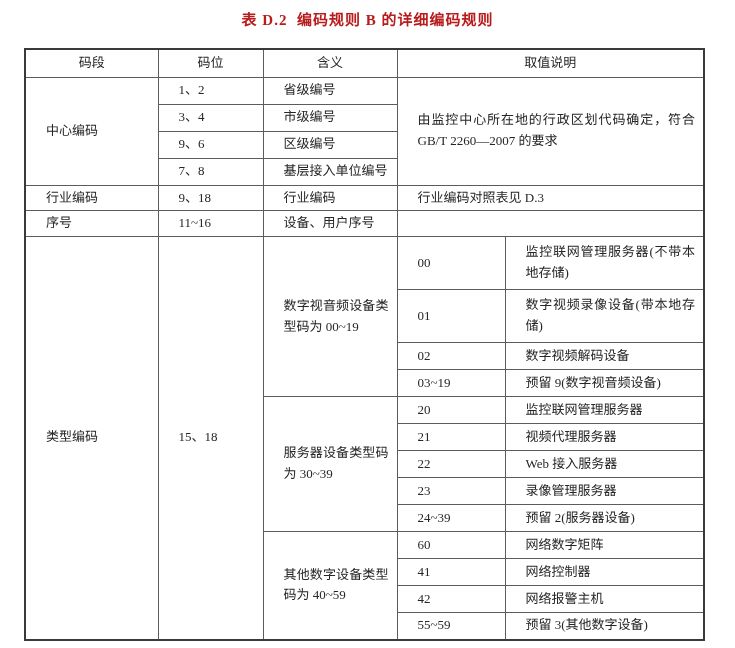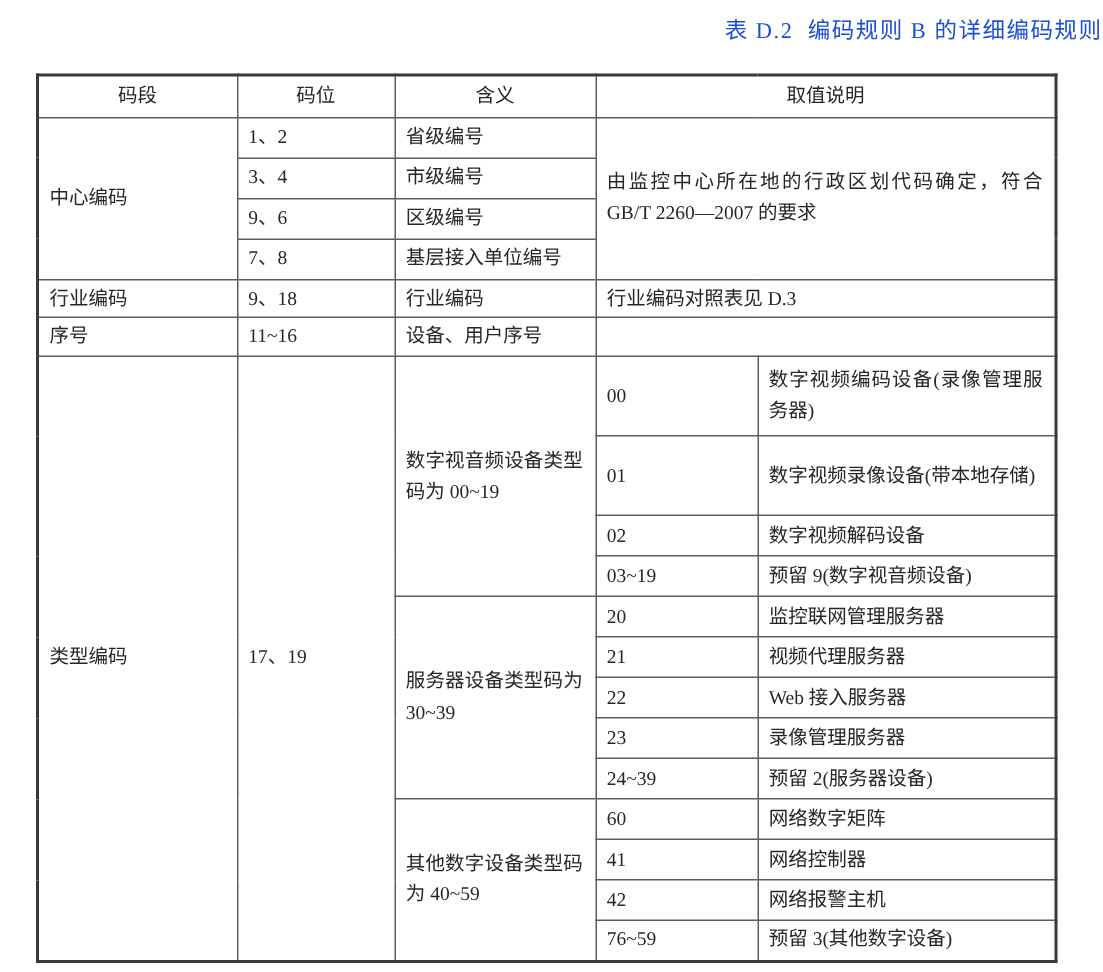--- a/index.html
+++ b/index.html
@@ -5,40 +5,40 @@
   html,body{margin:0;padding:0;}
   body{
     width:735px;height:648px;
     background:#ffffff;
     font-family:"Liberation Serif","DejaVu Serif",serif;
     color:#262626;
     overflow:hidden;
   }
   .doc-title{
     padding-top:8px;
-    text-align:right;
-    font-weight:normal;
+    text-align:center;
+    font-weight:bold;
     font-size:15px;
     letter-spacing:1px;
     white-space:pre;
-    color:#1d4ed8;
+    color:#b91c1c;
   }
   table.code-table{
     border-collapse:collapse;
     table-layout:fixed;
     width:679px;
     margin:19px 0 0 24px;
     border:2px solid #3a3a3a;
   }
   .code-table td,.code-table th{
     border:1px solid #5c5c5c;
     font-size:13px;
     font-weight:normal;
     vertical-align:middle;
-    padding:2px 8px 2px 7px;
+    padding:2px 8px 2px 20px;
     line-height:1.6;
     overflow:hidden;
   }
   .code-table th{
     text-align:center;
     padding:2px 4px;
   }
   .just{
     text-align:justify;
     text-justify:inter-character;
@@ -99,24 +99,24 @@
 
   <tr class="h-s">
     <td>序号</td>
     <td>11~16</td>
     <td>设备、用户序号</td>
     <td colspan="2"></td>
   </tr>
 
   <tr class="h-tall">
     <td rowspan="13">类型编码</td>
-    <td rowspan="13">17、19</td>
+    <td rowspan="13">15、18</td>
     <td rowspan="4" class="just">数字视音频设备类型码为 00~19</td>
     <td>00</td>
-    <td class="just">数字视频编码设备(录像管理服务器)</td>
+    <td class="just">监控联网管理服务器(不带本地存储)</td>
   </tr>
   <tr class="h-tall">
     <td>01</td>
     <td class="just">数字视频录像设备(带本地存储)</td>
   </tr>
   <tr class="h-std">
     <td>02</td>
     <td>数字视频解码设备</td>
   </tr>
   <tr class="h-std">
@@ -153,17 +153,17 @@
   </tr>
   <tr class="h-std">
     <td>41</td>
     <td>网络控制器</td>
   </tr>
   <tr class="h-std">
     <td>42</td>
     <td>网络报警主机</td>
   </tr>
   <tr class="h-std">
-    <td>76~59</td>
+    <td>55~59</td>
     <td>预留 3(其他数字设备)</td>
   </tr>
 </tbody>
   </table>
 
 </body></html>

